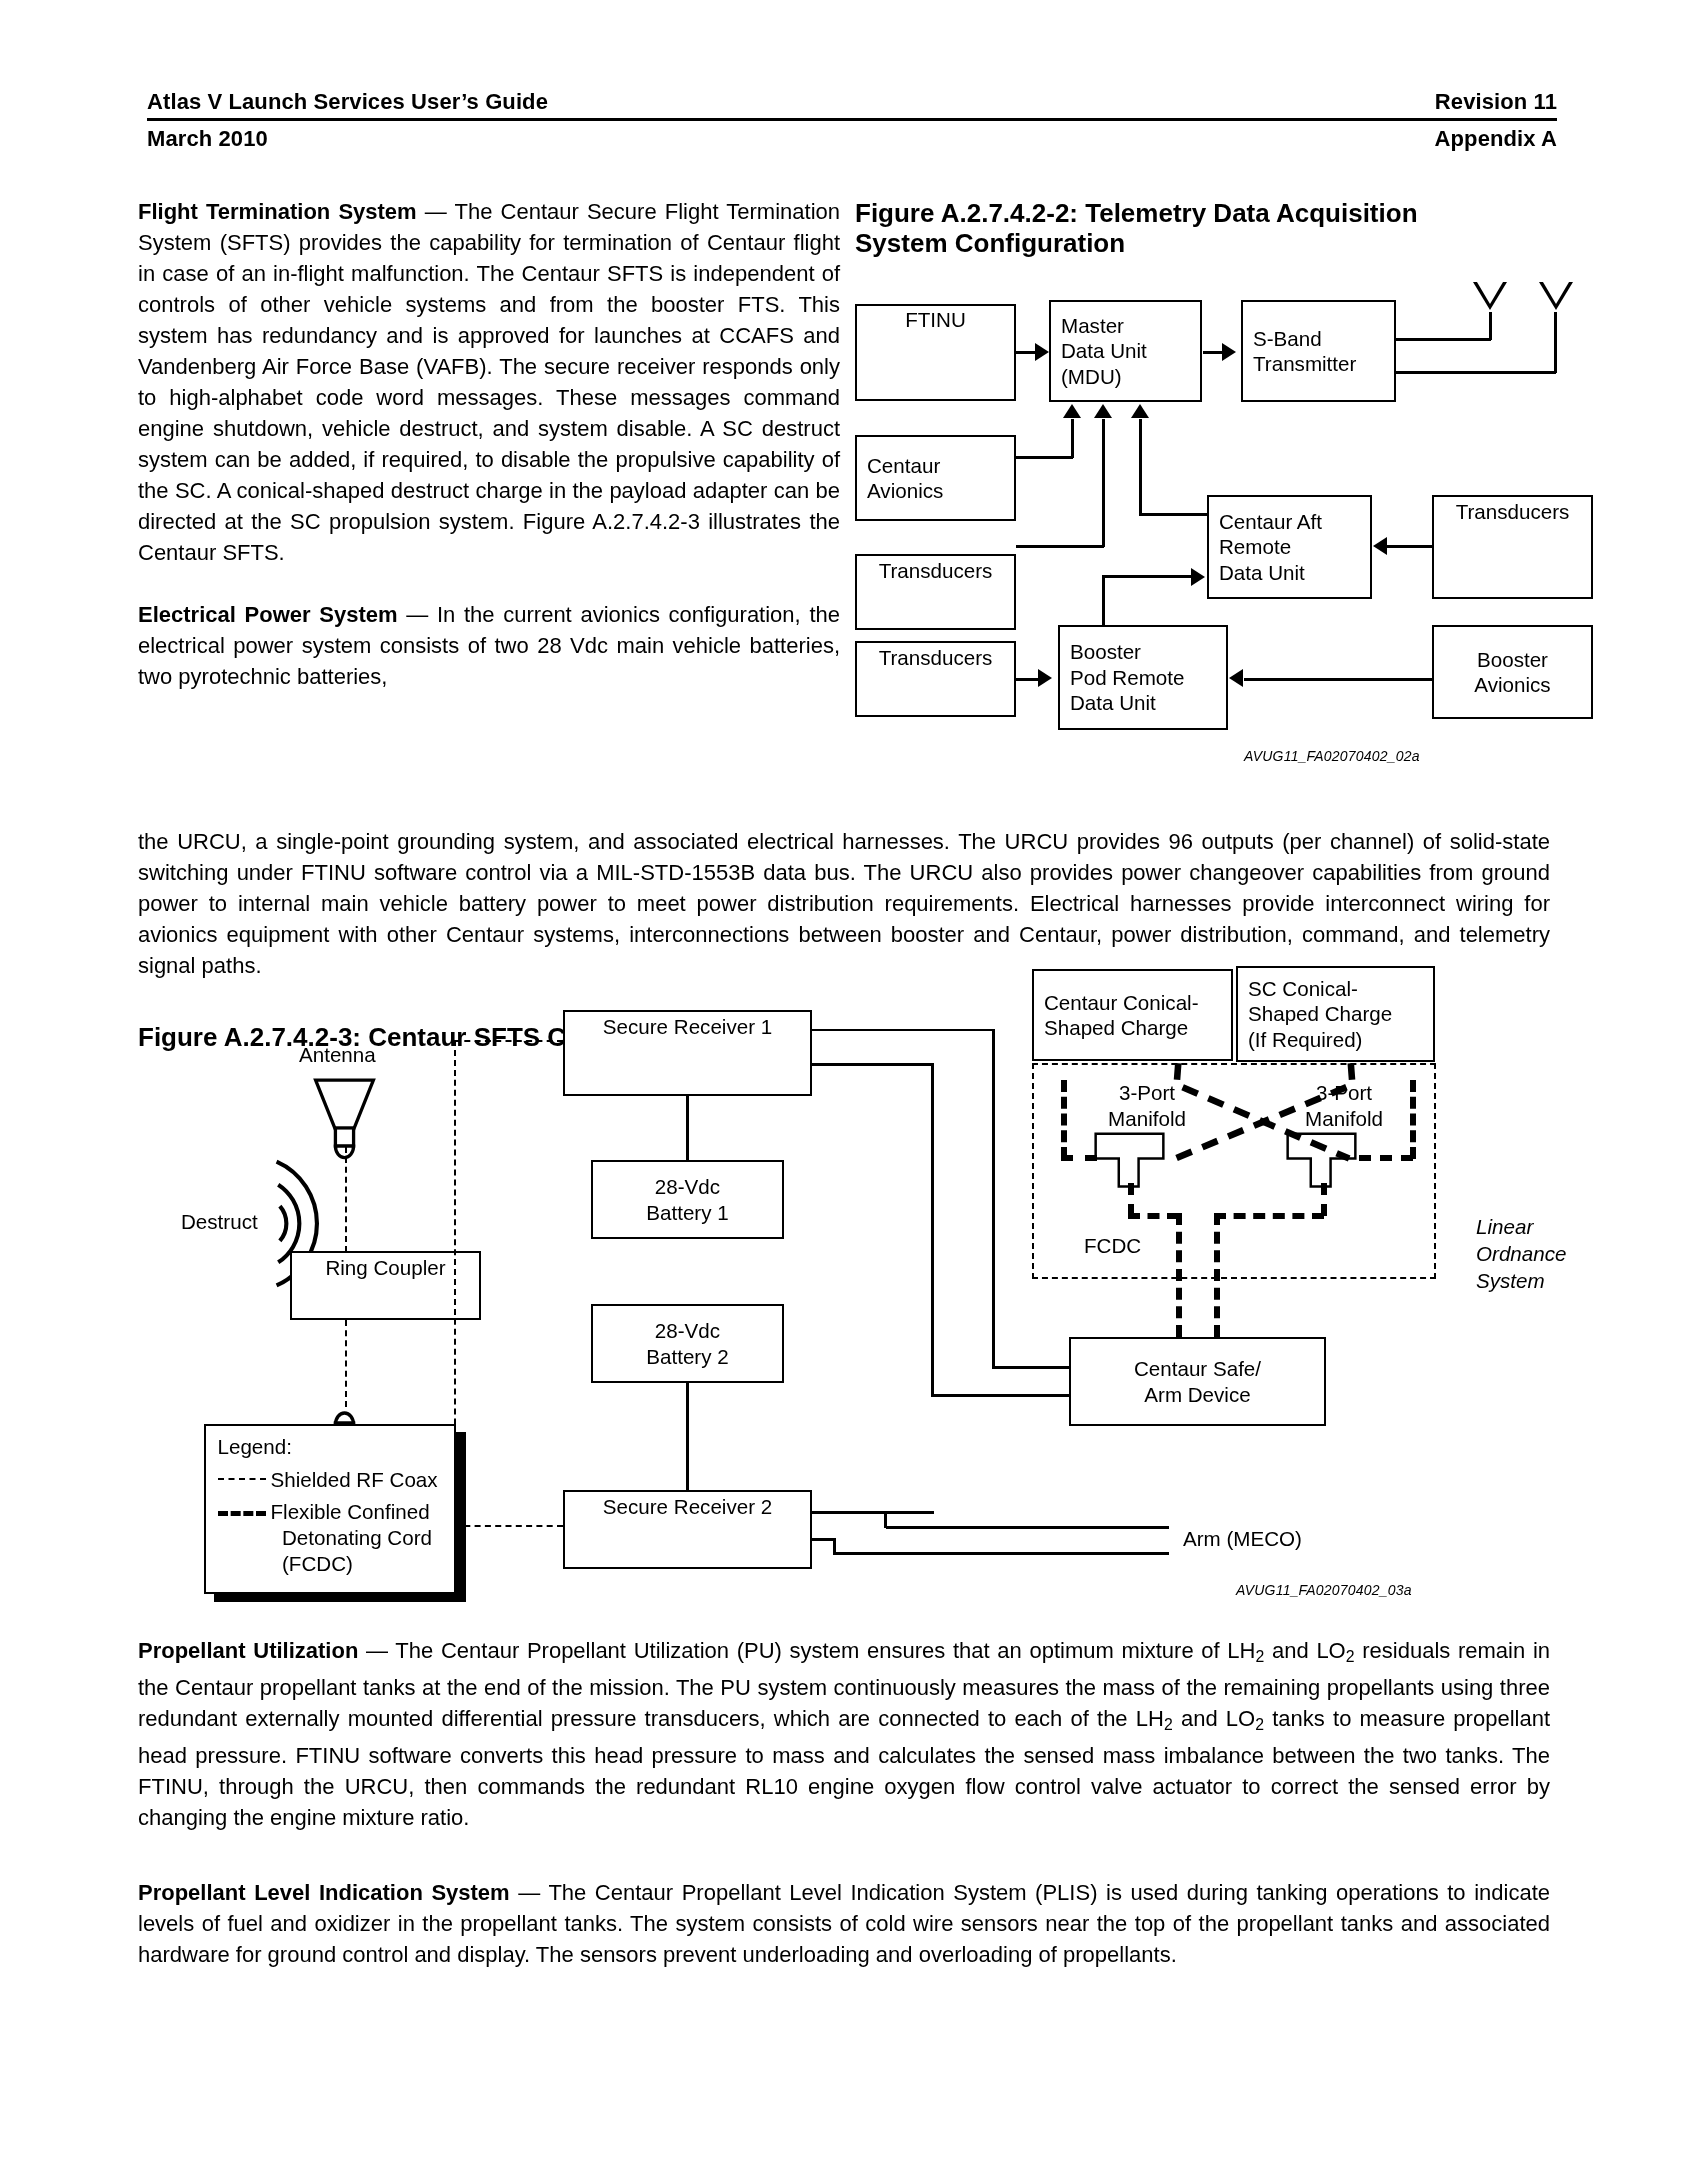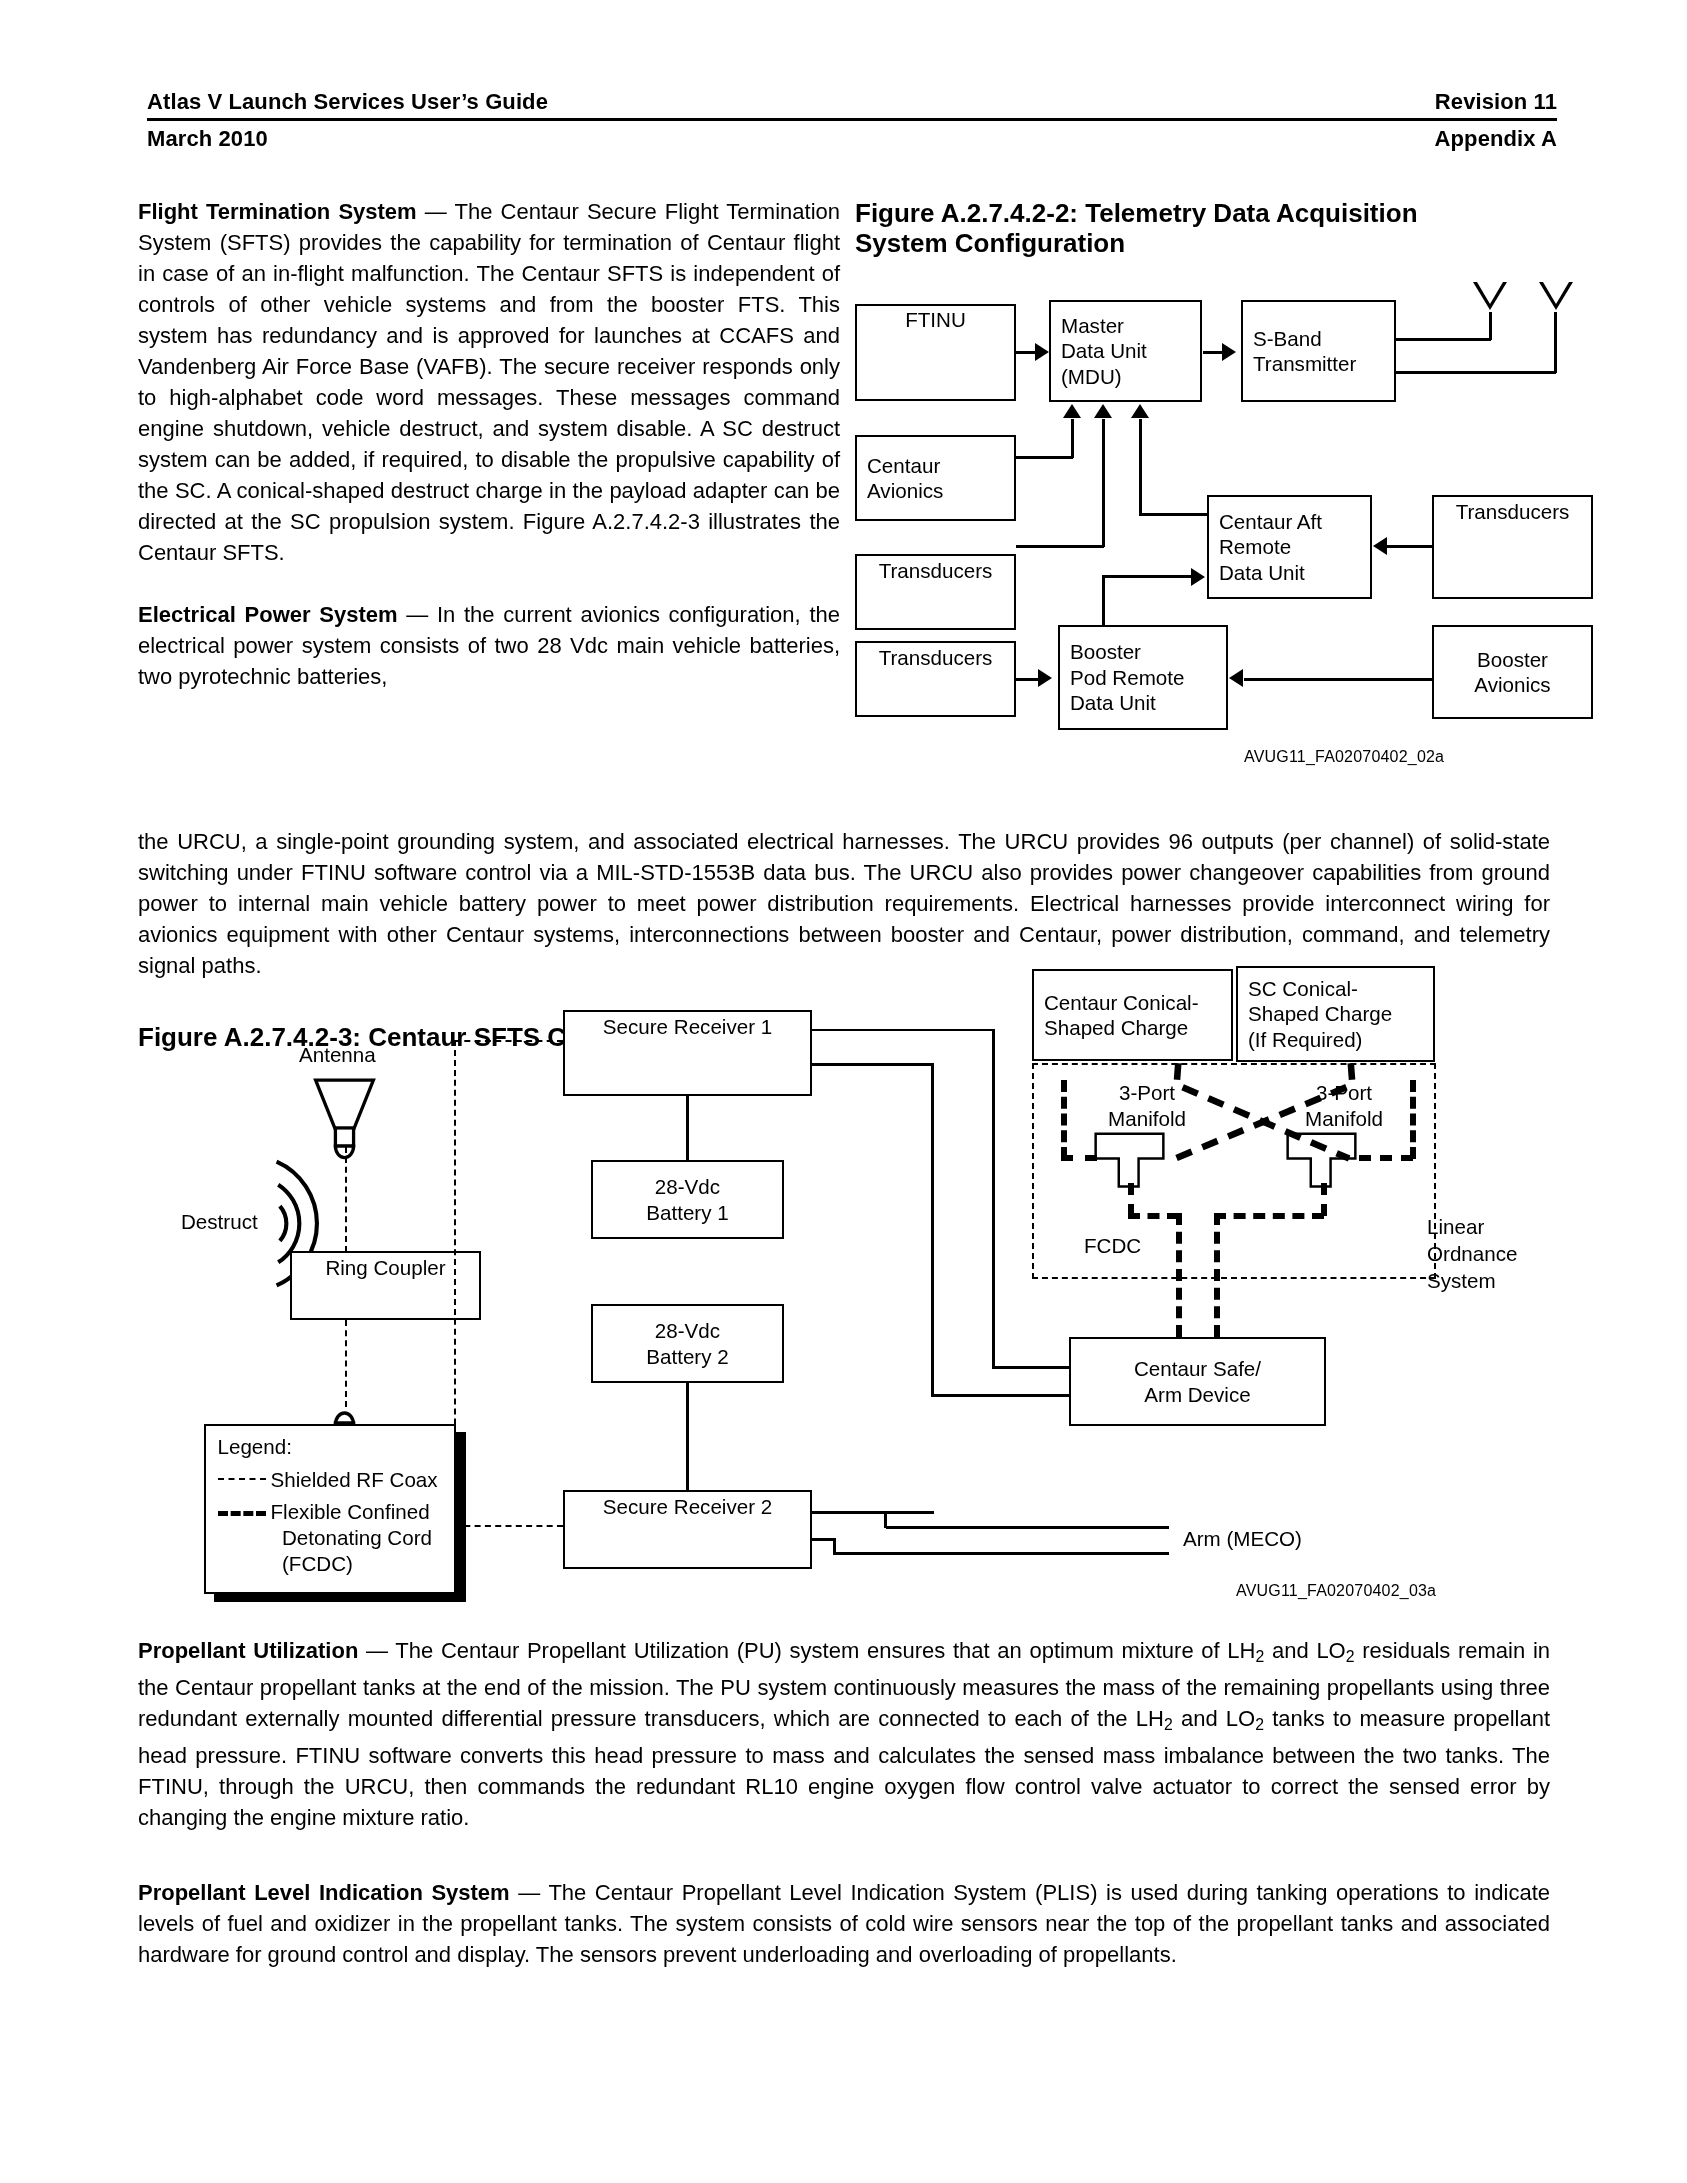--- a/index.html
+++ b/index.html
@@ -72,22 +72,23 @@
     position: absolute;
     font-size: 26px;
     font-weight: bold;
     line-height: 30px;
   }
   #figtitle-1 { left: 855px; top: 198px; width: 659px; }
   #figtitle-2 { left: 138px; top: 1022px; width: 741px; }
 
   .figcode {
     position: absolute;
-    font-size: 16px;
+    font-size: 14px;
     letter-spacing: 0.2px;
+    font-style: italic;
   }
   #figcode-1 { left: 1244px; top: 748px; }
   #figcode-2 { left: 1236px; top: 1582px; }
 
   
   .footer {
     position: absolute;
     left: 138px; top: 2056px; width: 1412px;
     font-size: 20px;
     font-weight: bold;
@@ -444,21 +445,21 @@
     <div class="fcdc v" style="left:990px; top:133px; height:33px;"></div>
     <div class="fcdc h" style="left:990px; top:163px; width:51px;"></div>
     <div class="fcdc v" style="left:1038px; top:163px; height:124px;"></div>
 
     <div class="fcdc v" style="left:1183px; top:133px; height:33px;"></div>
     <div class="fcdc h" style="left:1076px; top:163px; width:110px;"></div>
     <div class="fcdc v" style="left:1076px; top:163px; height:124px;"></div>
 
     <div class="dlabel" style="left:946px; top:183px;">FCDC</div>
 
-    <div class="dlabel multi" style="left:1289px; top:163px; width:148px; line-height:27px;">
+    <div class="dlabel multi" style="left:1338px; top:163px; width:148px; line-height:27px;font-style:italic;">
       <div>Linear</div>
       <div>Ordnance</div>
       <div>System</div>
     </div>
 
     <div class="dbox" style="left:931px; top:287px; width:257px; height:89px; flex-direction:column; justify-content:center;">
       <span>Centaur Safe/</span>
       <span>Arm Device</span>
     </div>
 

